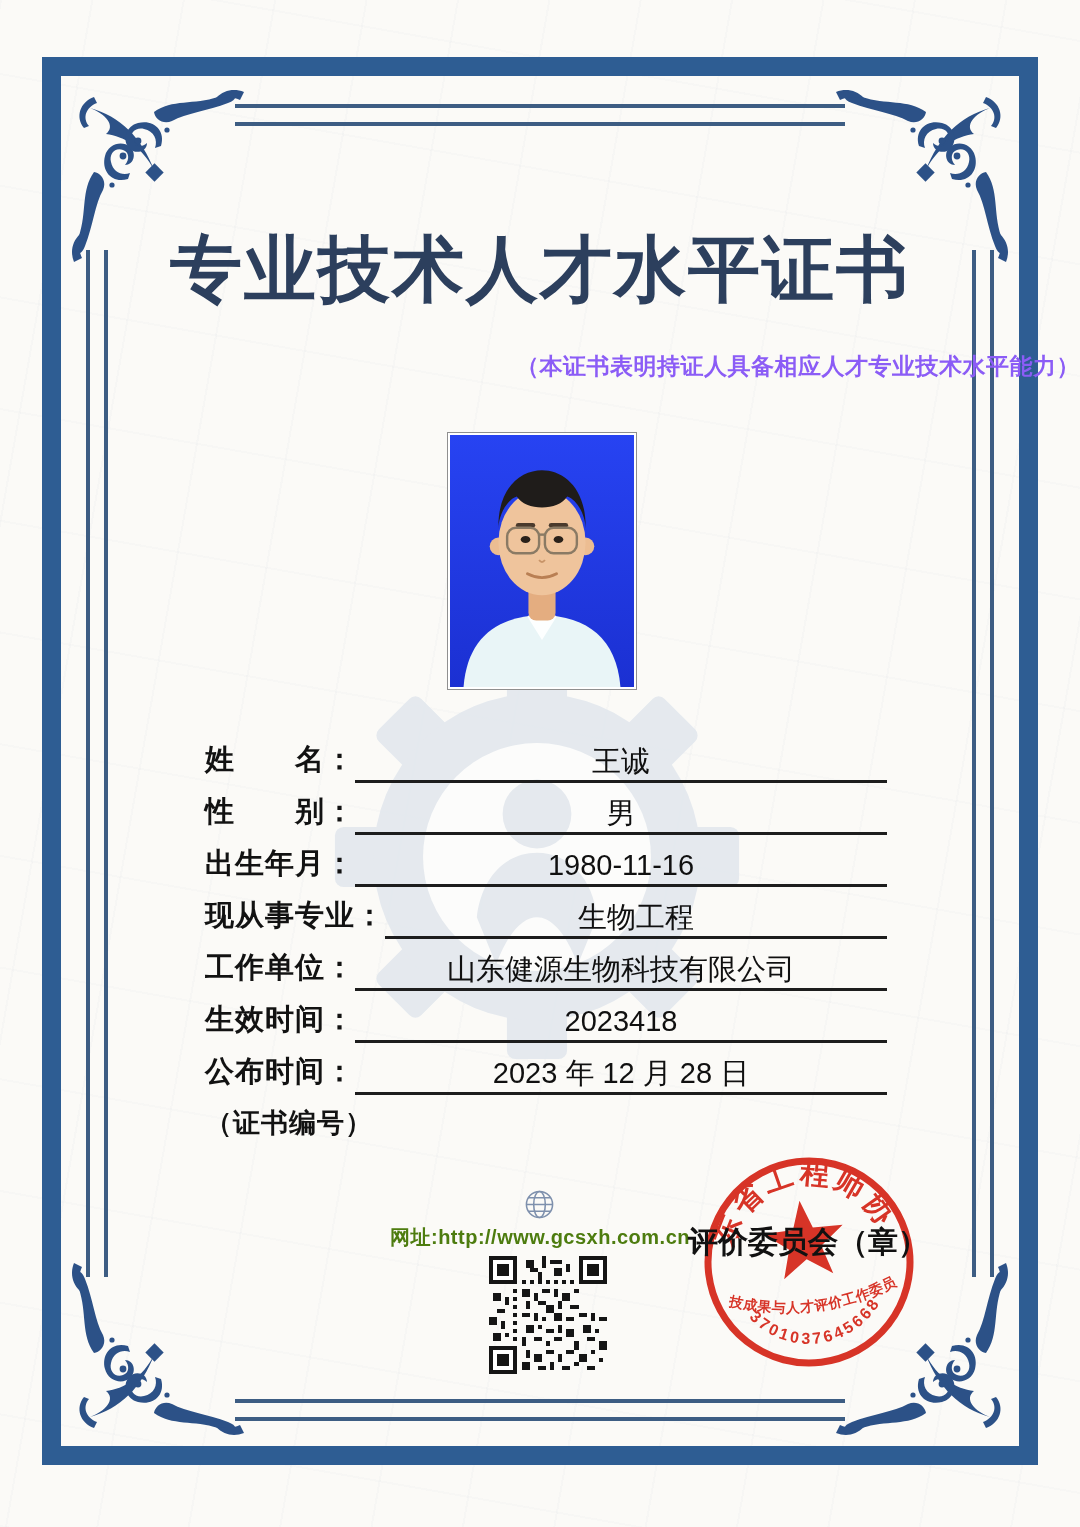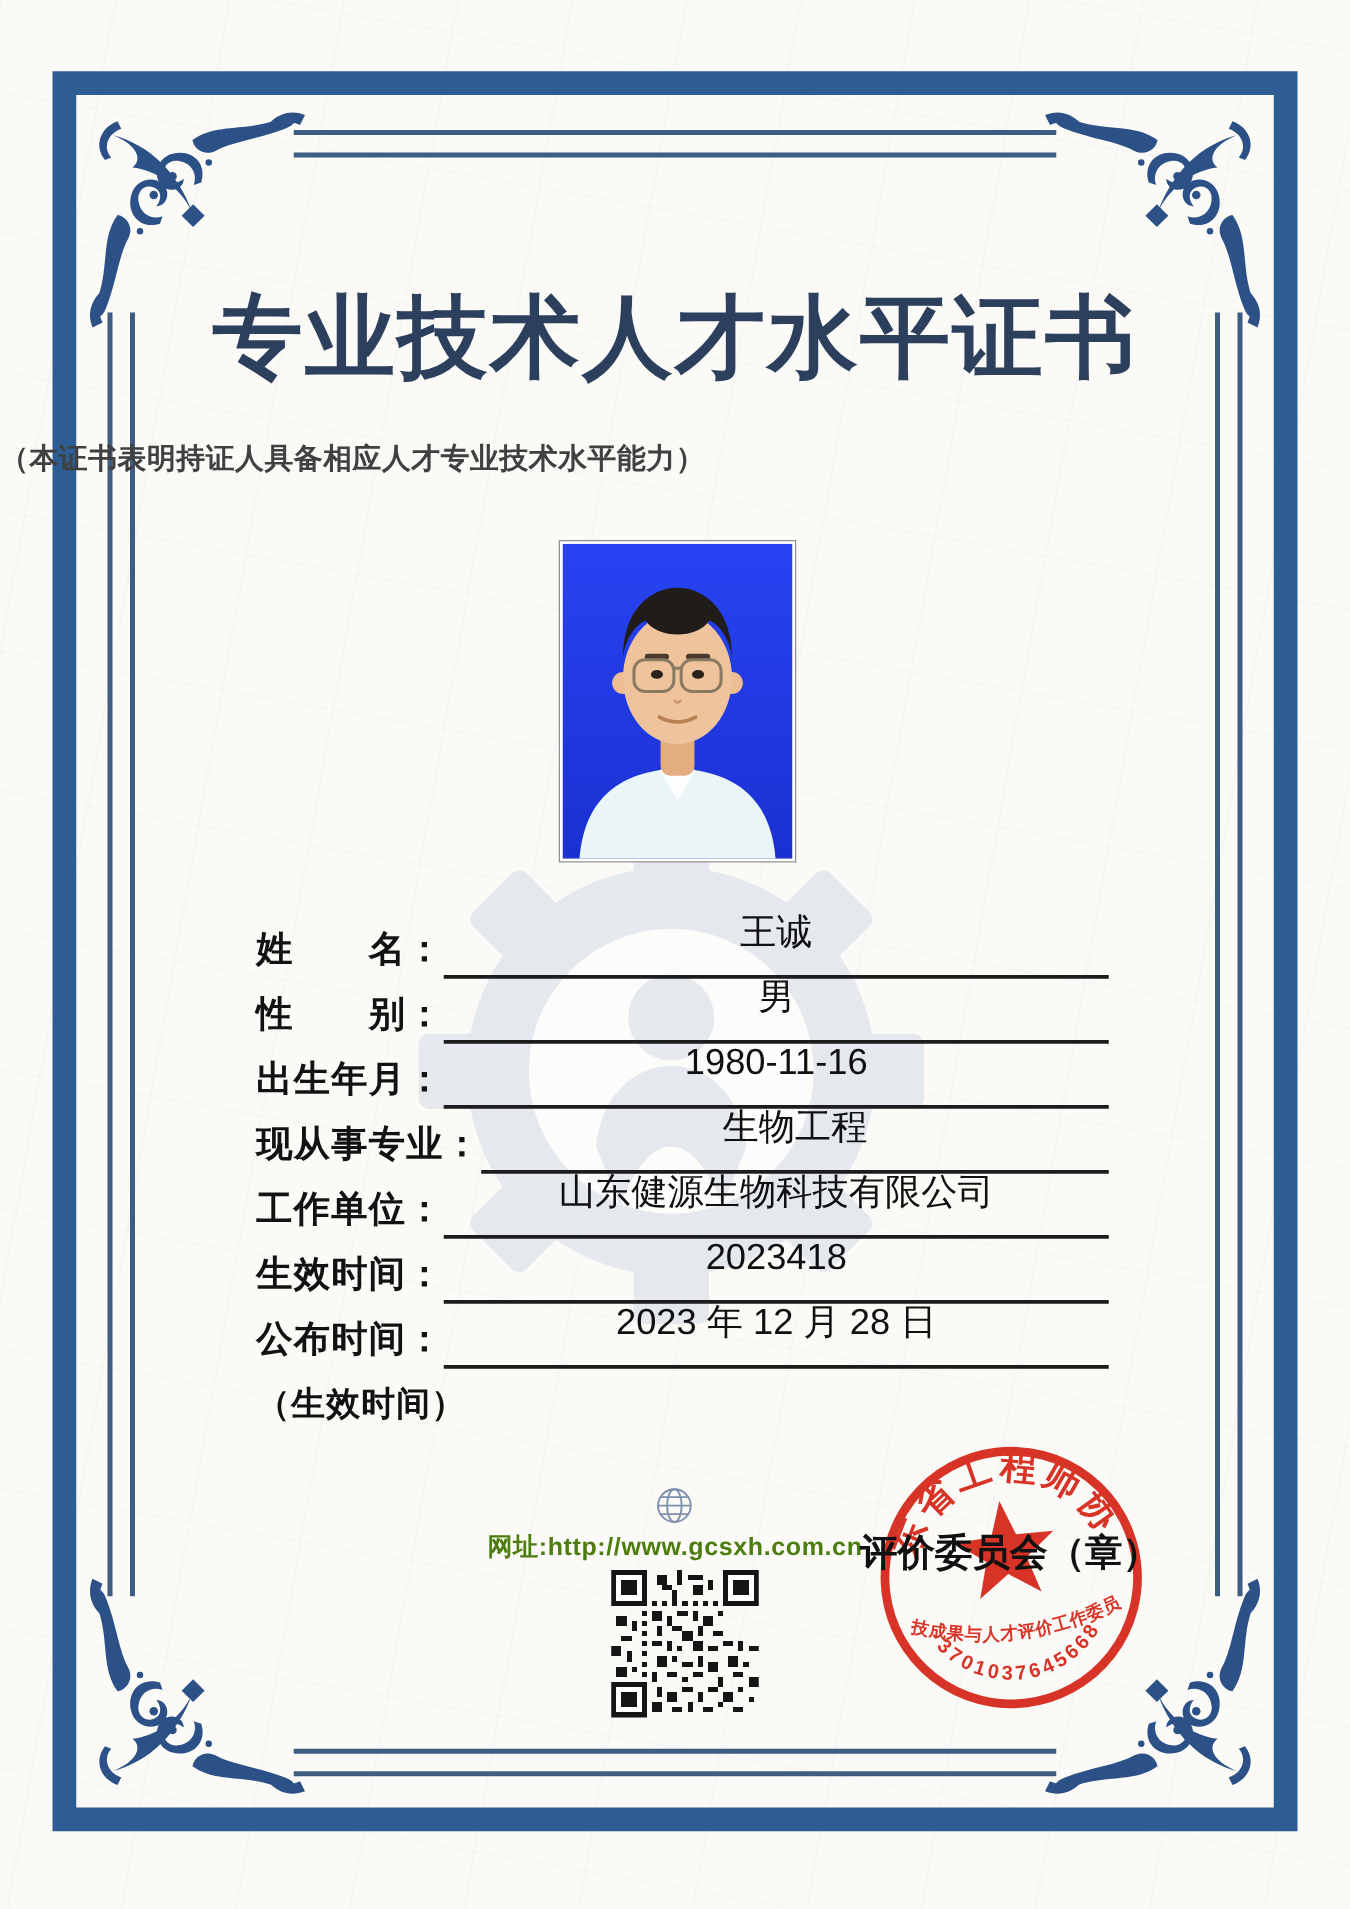--- a/index.html
+++ b/index.html
@@ -37,42 +37,42 @@
   .c-bl{left:68px;bottom:88px;transform:scaleY(-1);}
   .c-br{right:68px;bottom:88px;transform:scale(-1,-1);}
 
   .title{
     position:absolute;left:0;right:0;top:222px;z-index:3;
     text-align:center;font-family:"Liberation Serif",serif;
     font-size:72px;font-weight:bold;color:#2c3f5d;letter-spacing:2px;
   }
   .subtitle{
     position:absolute;left:0;right:0;top:351px;z-index:3;
-    text-align:left;font-size:23px;font-weight:bold;color:#404040;
+    text-align:right;font-size:23px;font-weight:bold;color:#8b5cf6;
     letter-spacing:0.5px;
   }
   .photo{
     position:absolute;left:447px;top:432px;width:190px;height:258px;z-index:3;
     border:1px solid #8f8f8f;background:#fff;padding:2px;box-sizing:border-box;
   }
   .photo svg{width:100%;height:100%;display:block;}
   .watermark{position:absolute;left:322px;top:642px;width:430px;height:430px;z-index:1;opacity:0.9;}
   .watermark svg{width:100%;height:100%;display:block;}
 
   .fields{
     position:absolute;left:205px;right:193px;top:731px;z-index:3;
   }
   .frow{display:flex;align-items:flex-end;height:52px;}
   .flabel{
     font-size:29px;font-weight:bold;color:#121212;
     white-space:nowrap;padding-bottom:3px;letter-spacing:1px;
   }
   .fline{
     flex:1;border-bottom:3px solid #1d1d1d;text-align:center;
-    font-size:29px;color:#101010;padding-bottom:17px;line-height:1.15;
+    font-size:29px;color:#101010;padding-bottom:2px;line-height:1.15;
     white-space:nowrap;
   }
   .effective{
     margin-top:10px;font-size:27px;font-weight:bold;color:#121212;letter-spacing:1px;
   }
 
   .globe{position:absolute;left:524px;top:1189px;width:31px;height:31px;z-index:3;}
   .globe svg{width:100%;height:100%;display:block;}
   .website{
     position:absolute;left:0;right:0;top:1224px;z-index:3;text-align:center;
@@ -214,21 +214,21 @@
     <span class="fline">山东健源生物科技有限公司</span>
   </div>
   <div class="frow">
     <span class="flabel">生效时间：</span>
     <span class="fline">2023418</span>
   </div>
   <div class="frow">
     <span class="flabel">公布时间：</span>
     <span class="fline">2023 年 12 月 28 日</span>
   </div>
-  <div class="effective">（生效时间）</div>
+  <div class="effective">（证书编号）</div>
 </div>
 
 <div class="globe">
   <svg viewBox="0 0 32 32" fill="none" stroke="#7e90ad" stroke-width="1.6">
     <circle cx="16" cy="16" r="13.5"></circle>
     <ellipse cx="16" cy="16" rx="6" ry="13.5"></ellipse>
     <path d="M2.5,16 h27 M4.5,9 h23 M4.5,23 h23"></path>
   </svg>
 </div>
 <div class="website">网址:http://www.gcsxh.com.cn</div>

